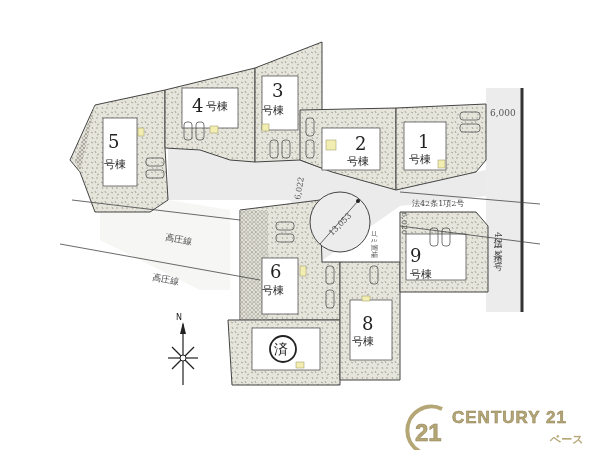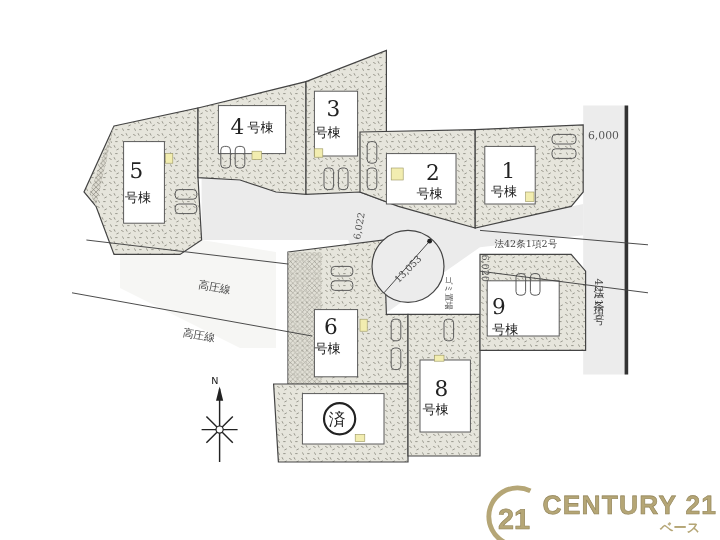--- a/index.html
+++ b/index.html
@@ -1,21 +1,21 @@
 <!DOCTYPE html>
 <html><head>
 <meta charset="utf-8">
 <style>
   html,body{margin:0;padding:0;background:#fff;}
   body{width:600px;height:450px;position:relative;overflow:hidden;font-family:"DejaVu Serif",serif;}
   svg{position:absolute;left:0;top:0;}
   .lotnum{font-family:"DejaVu Serif",serif;fill:#222;}
   .lotsub{font-family:"DejaVu Sans",sans-serif;fill:#222;}
   .logo{position:absolute;left:402px;top:403px;width:196px;height:55px;}
-  .logo-text{position:absolute;left:50px;top:5px;font-family:"Liberation Sans",sans-serif;font-weight:bold;font-size:22px;letter-spacing:1px;color:#b5a676;-webkit-text-stroke:0.5px #8f8156;white-space:nowrap;}
+  .logo-text{position:absolute;left:50px;top:5px;font-family:"Liberation Sans",sans-serif;font-weight:bold;font-size:17px;letter-spacing:1px;color:#b5a676;-webkit-text-stroke:0.5px #8f8156;white-space:nowrap;}
   .logo-sub{position:absolute;left:148px;top:29px;font-family:"DejaVu Sans",sans-serif;font-weight:bold;font-size:11px;color:#b5a676;white-space:nowrap;}
   .logo-mark{position:absolute;left:0;top:0;width:50px;height:55px;}
 </style>
 </head>
 <body>
 
 <svg width="600" height="450" viewBox="0 0 600 450">
   <defs>
     <pattern id="gravel" width="10" height="10" patternUnits="userSpaceOnUse">
       <rect width="10" height="10" fill="#e6e5dc"></rect>

